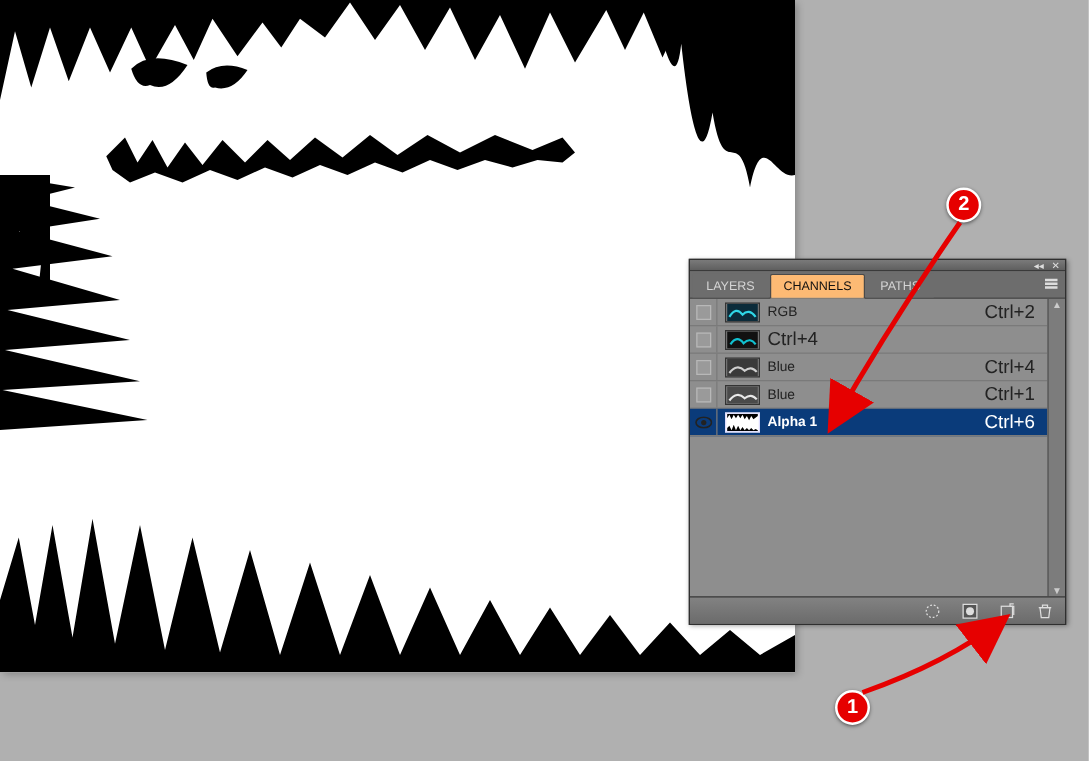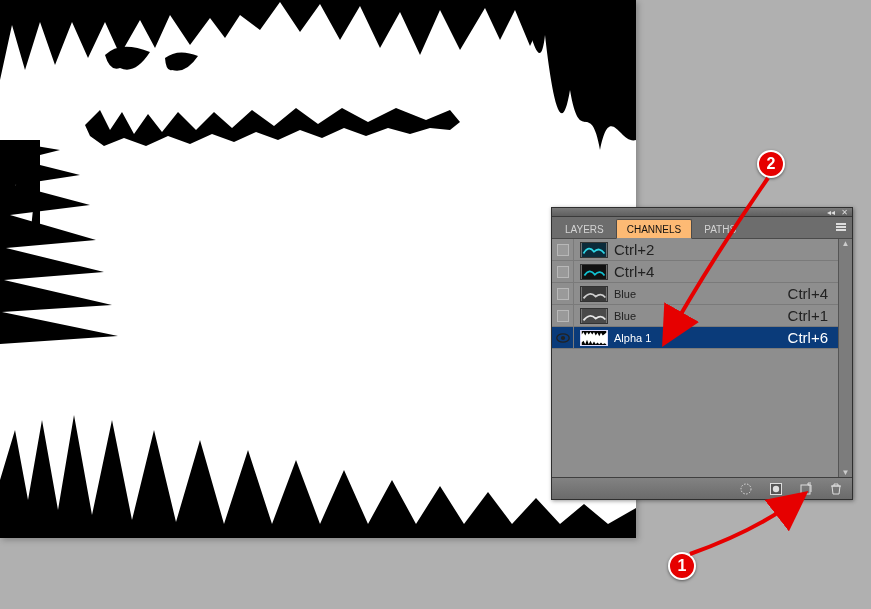--- a/index.html
+++ b/index.html
@@ -145,21 +145,21 @@
   }
   .thumb svg{display:block;width:100%;height:100%}
   .row .name { flex: 1; }
   .row .shortcut { font-size: 15px; color: #222; padding-right:4px }
 
   .row.selected {
     background: #0a3b7a;
     color: #fff;
   }
   .row.selected .shortcut { color: #fff; }
-  .row.selected .name { font-weight: normal; }
+  .row.selected .name { font-weight: bold; }
 
   .panel-footer {
     height: 22px;
     background: linear-gradient(#828282,#6b6b6b);
     border-top: 1px solid #3f3f3f;
     display: flex;
     align-items: center;
     justify-content: flex-end;
     gap: 14px;
     padding: 0 8px;
@@ -243,20 +243,21 @@
     <div class="channel-list" style="flex:1">
 
       <div class="row">
         <div class="vis empty"></div>
         <div class="thumb">
           <svg viewBox="0 0 28 16">
               <rect width="28" height="16" fill="#0b2b3a"></rect>
               <path d="M2 12 Q8 2 14 10 Q20 4 26 12" stroke="#2fd6e6" stroke-width="2" fill="none"></path>
             </svg>
         </div>
+        <div class="name">RGB</div>
         <div class="shortcut">Ctrl+2</div>
       </div>
 
       <div class="row">
         <div class="vis empty"></div>
         <div class="thumb">
           <svg viewBox="0 0 28 16">
               <rect width="28" height="16" fill="#111"></rect>
               <path d="M3 12 Q9 3 15 11 Q21 5 26 12" stroke="#11c0d0" stroke-width="2" fill="none"></path>
             </svg>

